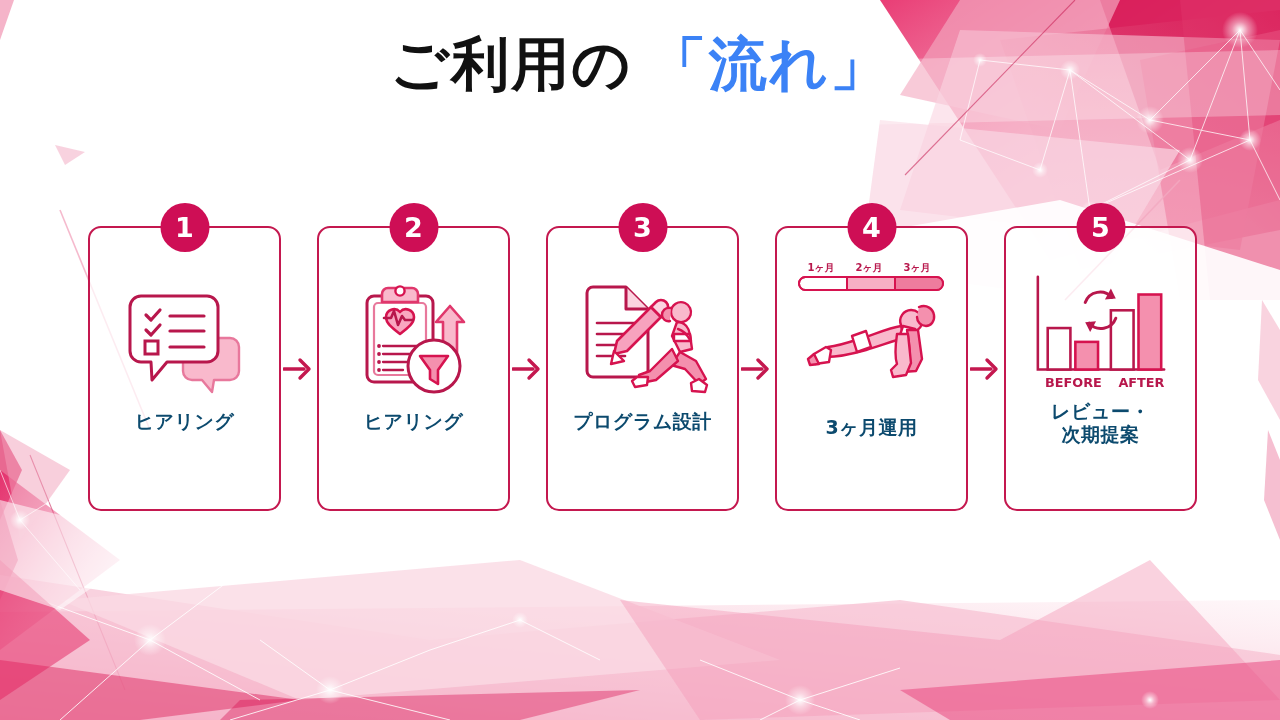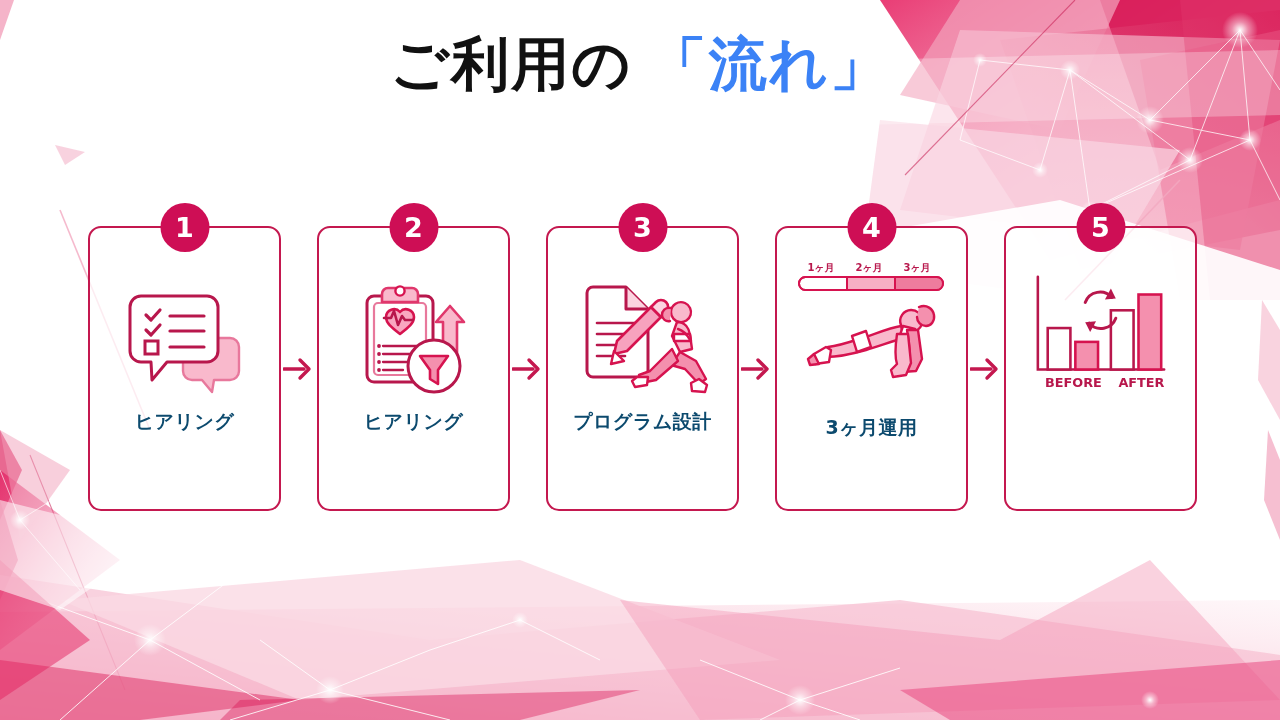--- a/index.html
+++ b/index.html
@@ -380,15 +380,19 @@
           <path d="M60 30a16 16 0 0 1 27-5"></path>
           <path d="M91 46a16 16 0 0 1-27 5"></path>
         </g>
         <path d="M86 16l5 10-11 1z" fill="#B8174C"></path>
         <path d="M65 60l-5-10 11-1z" fill="#B8174C"></path>
 
         <text x="48" y="116" font-family="DejaVu Sans, sans-serif" font-size="13" font-weight="bold" fill="#B8174C" text-anchor="middle">BEFORE</text>
         <text x="117" y="116" font-family="DejaVu Sans, sans-serif" font-size="13" font-weight="bold" fill="#B8174C" text-anchor="middle">AFTER</text>
       </svg>
     </div>
+    <div class="step-label">
+      <div>レビュー・</div>
+      <div>次期提案</div>
+    </div>
   </div>
 
 </div>
 
 </body></html>

